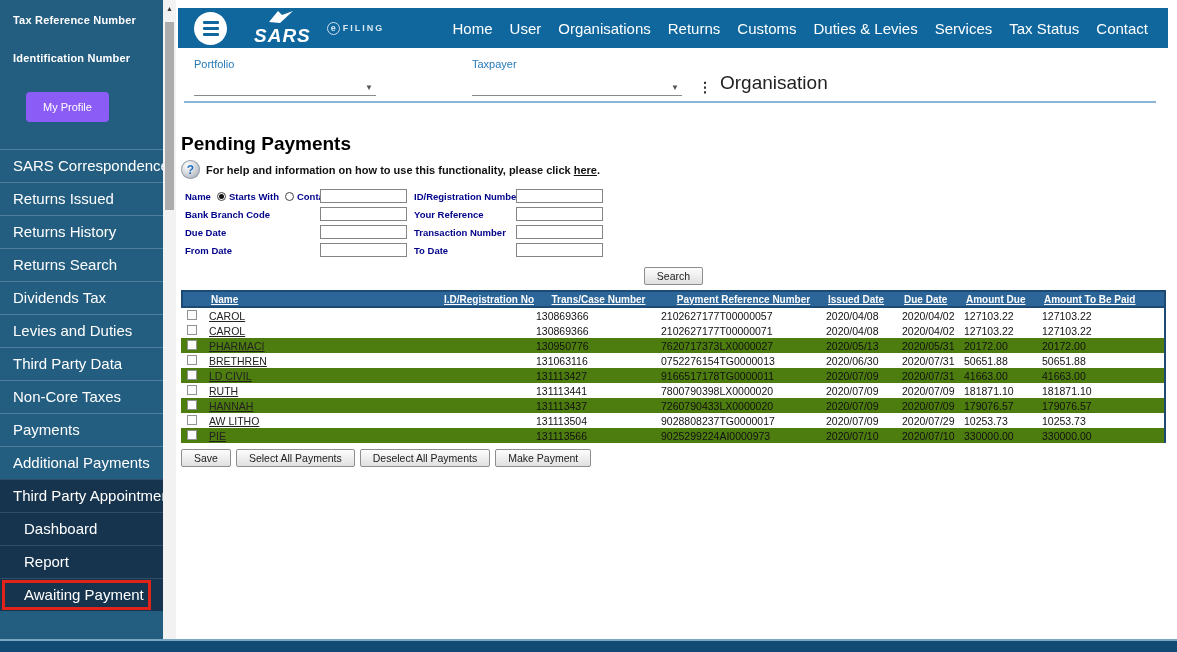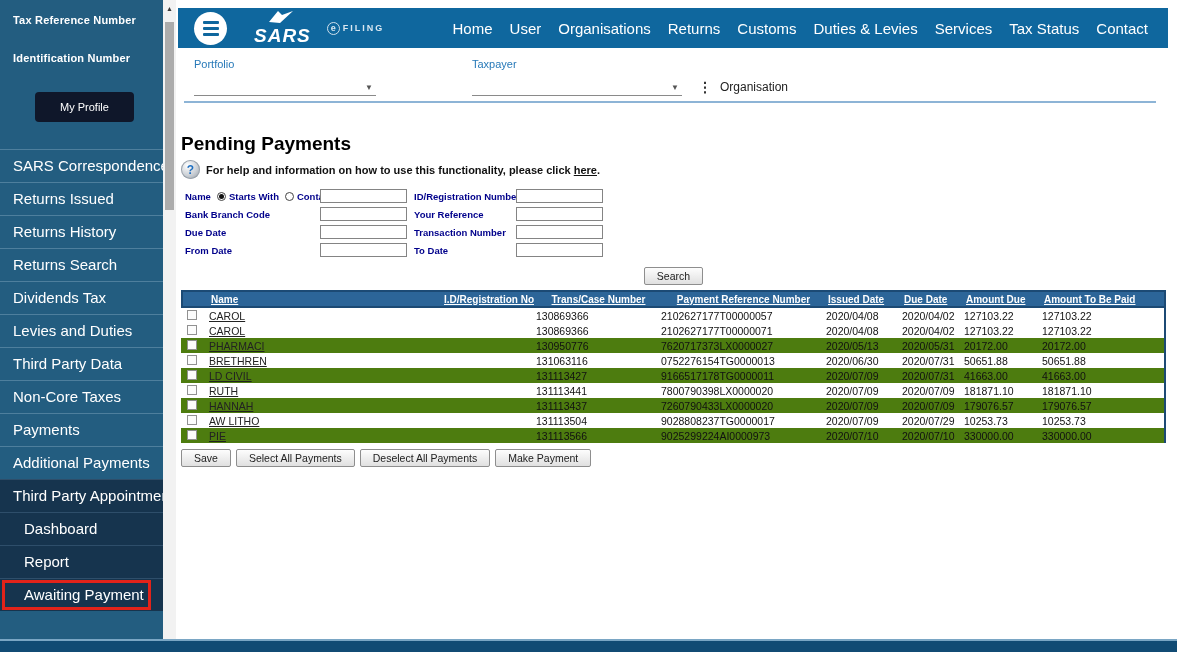--- a/index.html
+++ b/index.html
@@ -5,22 +5,22 @@
   * { box-sizing: border-box; }
   html,body { margin:0; padding:0; }
   body {
     width:1177px; height:652px; position:relative; overflow:hidden;
     background:#ffffff; font-family:"Liberation Sans", sans-serif;
   }
   
   .sidebar { position:absolute; left:0; top:0; width:163px; height:640px; background:#235D80; color:#fff; }
   .sb-head { padding:14px 0 0 13px; }
   .sb-static { font-size:11px; font-weight:bold; margin-bottom:26px; letter-spacing:.2px; }
-  .profile-btn { display:inline-block; margin:2px 0 0 22px; background:#0f172a; color:#fff; font-size:11px;
-    padding:9px 25px; border-radius:4px; border:none; cursor:pointer; font-family:inherit; }
+  .profile-btn { display:inline-block; margin:2px 0 0 13px; background:#8b5cf6; color:#fff; font-size:11px;
+    padding:9px 17px; border-radius:4px; border:none; cursor:pointer; font-family:inherit; }
   .sb-nav { margin-top:27px; }
   .sb-item { height:33px; line-height:32px; padding-left:13px; font-size:15px; border-top:1px solid #4E7F9D;
     cursor:pointer; white-space:nowrap; }
   .sb-item.dark { background:#16344E; border-top:1px solid #2E4E6A; }
   .sb-item.sub { padding-left:24px; }
   .sb-item.active { position:relative; }
   .sb-item.active::before { content:""; position:absolute; left:2px; right:12px; top:1px; bottom:1px;
     border:3px solid #E2231A; pointer-events:none; }
   
   .sb-scroll { position:absolute; left:163px; top:0; width:13px; height:640px; background:#F2F2F2; }
@@ -42,21 +42,21 @@
   .nav-menu a { color:#fff; font-size:15px; text-decoration:none; white-space:nowrap; cursor:pointer; }
   
   .pf-row { display:flex; align-items:flex-end; padding:8px 0 0 16px; height:48px; }
   .pf-group { display:flex; flex-direction:column; justify-content:space-between; height:38px; }
   .pf-label { font-size:11px; color:#2779B8; }
   .pf-line { border-bottom:1px solid #8A8A8A; position:relative; height:20px; cursor:pointer; font-size:11px; color:#333; }
   .pf-line .arr { position:absolute; right:3px; bottom:3px; font-size:8px; color:#555; }
   .w-portfolio { width:182px; margin-right:96px; }
   .w-taxpayer { width:210px; }
   .kebab { font-size:14px; font-weight:bold; color:#333; margin:0 8px 3px 16px; cursor:pointer; line-height:12px; }
-  .org-label { font-size:12px; color:#222; margin-bottom:2px; }
+  .org-label { font-size:19px; color:#222; margin-bottom:2px; }
   .divider { margin:5px 12px 0 6px; border-bottom:2px solid #8DB4D6; }
   
   .content { padding-left:3px; }
   .page-title { font-size:19px; font-weight:bold; color:#000; margin:30px 0 5px 0; }
   .help-row { display:flex; align-items:center; margin:4px 0 8px 0; }
   .help-icon { width:19px; height:19px; border-radius:50%; flex:0 0 auto;
     background:radial-gradient(circle at 35% 30%, #ffffff, #C9CED4 55%, #8C959E);
     box-shadow:inset 0 0 0 1px #9AA2AB; display:flex; align-items:center; justify-content:center;
     color:#1F6FC0; font-weight:bold; font-size:12px; margin-right:6px; cursor:pointer; }
   .help-text { font-size:11px; font-weight:bold; color:#111; }

